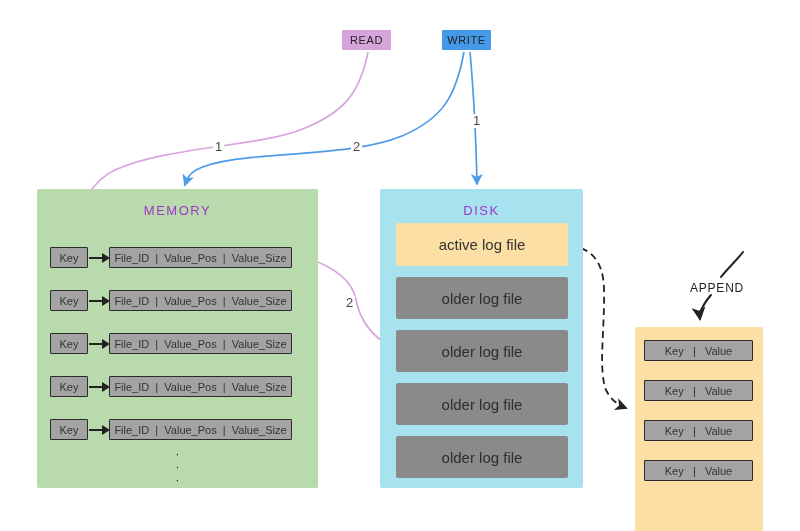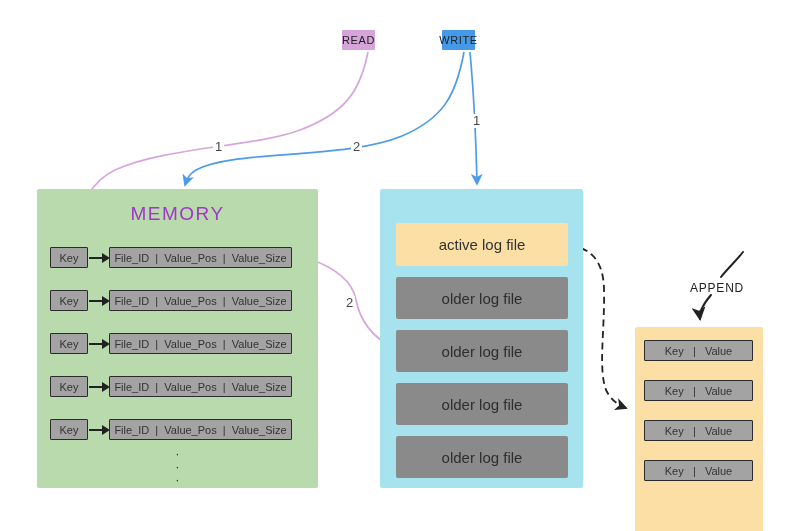--- a/index.html
+++ b/index.html
@@ -4,21 +4,21 @@
 <style>
   html,body{margin:0;padding:0;background:#ffffff;}
   .canvas{
     position:relative;width:800px;height:531px;background:#ffffff;overflow:hidden;
     font-family:"Liberation Sans",sans-serif;color:#333;
   }
   .overlay{position:absolute;left:0;top:0;width:800px;height:531px;pointer-events:none;}
 
   
   .op-box{
-    position:absolute;width:33px;height:20px;display:flex;align-items:center;justify-content:center;
+    position:absolute;width:49px;height:20px;display:flex;align-items:center;justify-content:center;
     font-size:11px;letter-spacing:.6px;color:#222;border-radius:1px;
   }
   .op-read{left:342px;top:30px;background:#D7A3DB;}
   .op-write{left:442px;top:30px;background:#449AE8;}
 
   
   .step{
     position:absolute;font-size:13px;color:#474747;background:#ffffff;padding:0 2px;line-height:14px;
   }
   .step-read1{left:213px;top:140px;}
@@ -27,21 +27,21 @@
   .step-lookup2{left:344px;top:296px;}
 
   
   .panel{position:absolute;border-radius:2px;}
   .panel-memory{left:37px;top:189px;width:281px;height:299px;background:#B8DAAD;}
   .panel-disk{left:380px;top:189px;width:203px;height:299px;background:#A6E3EF;}
   .panel-append{left:635px;top:327px;width:128px;height:208px;background:#FBDFA4;}
 
   .panel-title{
     position:absolute;left:0;top:14px;width:100%;text-align:center;
-    font-size:19px;letter-spacing:1.5px;color:#A136C9;
+    font-size:13px;letter-spacing:1.5px;color:#A136C9;
   }
 
   
   .mem-row{position:absolute;left:0;width:100%;height:21px;}
   .wbox{
     position:absolute;background:#a3a3a3;border:1.5px solid #2b2b2b;border-radius:1px;
     display:flex;align-items:center;justify-content:center;box-sizing:border-box;
     font-size:11px;color:#333;white-space:pre;
   }
   .key-box{left:13px;top:0;width:38px;height:21px;}
@@ -146,20 +146,21 @@
     </div>
 
     <div class="mem-dots">
       <span class="dot">·</span>
       <span class="dot">·</span>
       <span class="dot">·</span>
     </div>
   </div>
 
   <div class="panel panel-disk">
+    <div class="panel-title">DISK</div>
     <div class="file-box file-active">active log file</div>
     <div class="file-box file-older o0">older log file</div>
     <div class="file-box file-older o1">older log file</div>
     <div class="file-box file-older o2">older log file</div>
     <div class="file-box file-older o3">older log file</div>
   </div>
 
   <div class="append-label">APPEND</div>
 
   <div class="panel panel-append">

